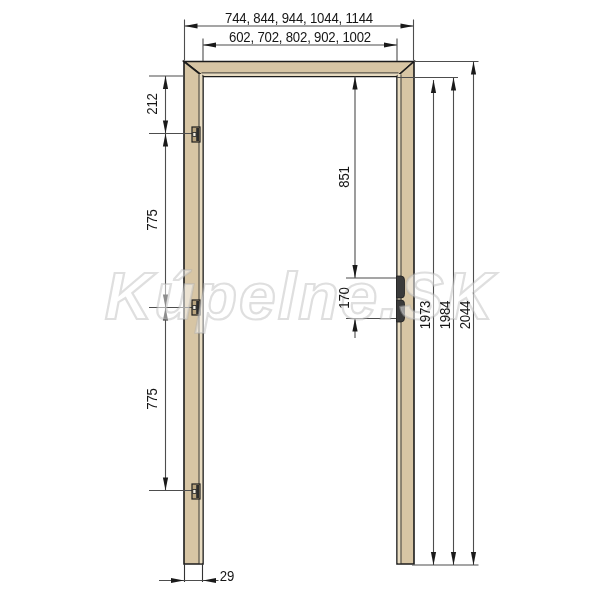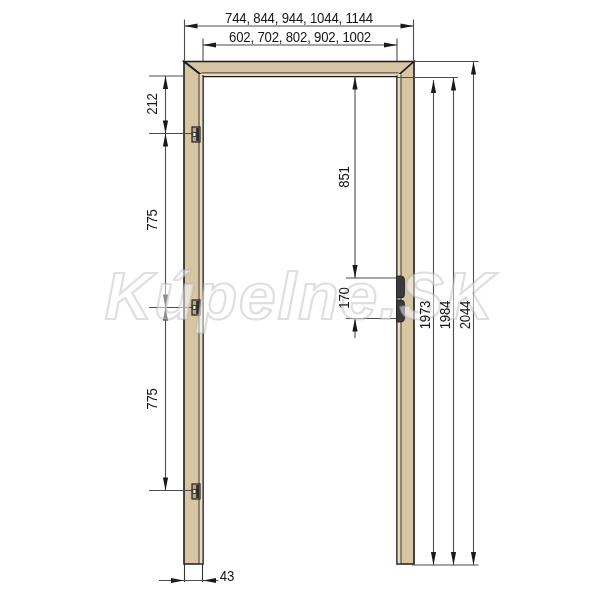--- a/index.html
+++ b/index.html
@@ -113,14 +113,14 @@
   <span class="dim-label vert" style="left:152px;top:220px;">775</span>
   <span class="dim-label vert" style="left:152px;top:399px;">775</span>
 
   <span class="dim-label vert" style="left:344px;top:177px;">851</span>
   <span class="dim-label vert" style="left:344px;top:298px;">170</span>
 
   <span class="dim-label vert" style="left:425px;top:315px;">1973</span>
   <span class="dim-label vert" style="left:445px;top:315px;">1984</span>
   <span class="dim-label vert" style="left:465px;top:315px;">2044</span>
 
-  <span class="dim-label" style="left:227px;top:576px;">43</span>
+  <span class="dim-label" style="left:227px;top:576px;">29</span>
 </div>
 
 </body></html>

